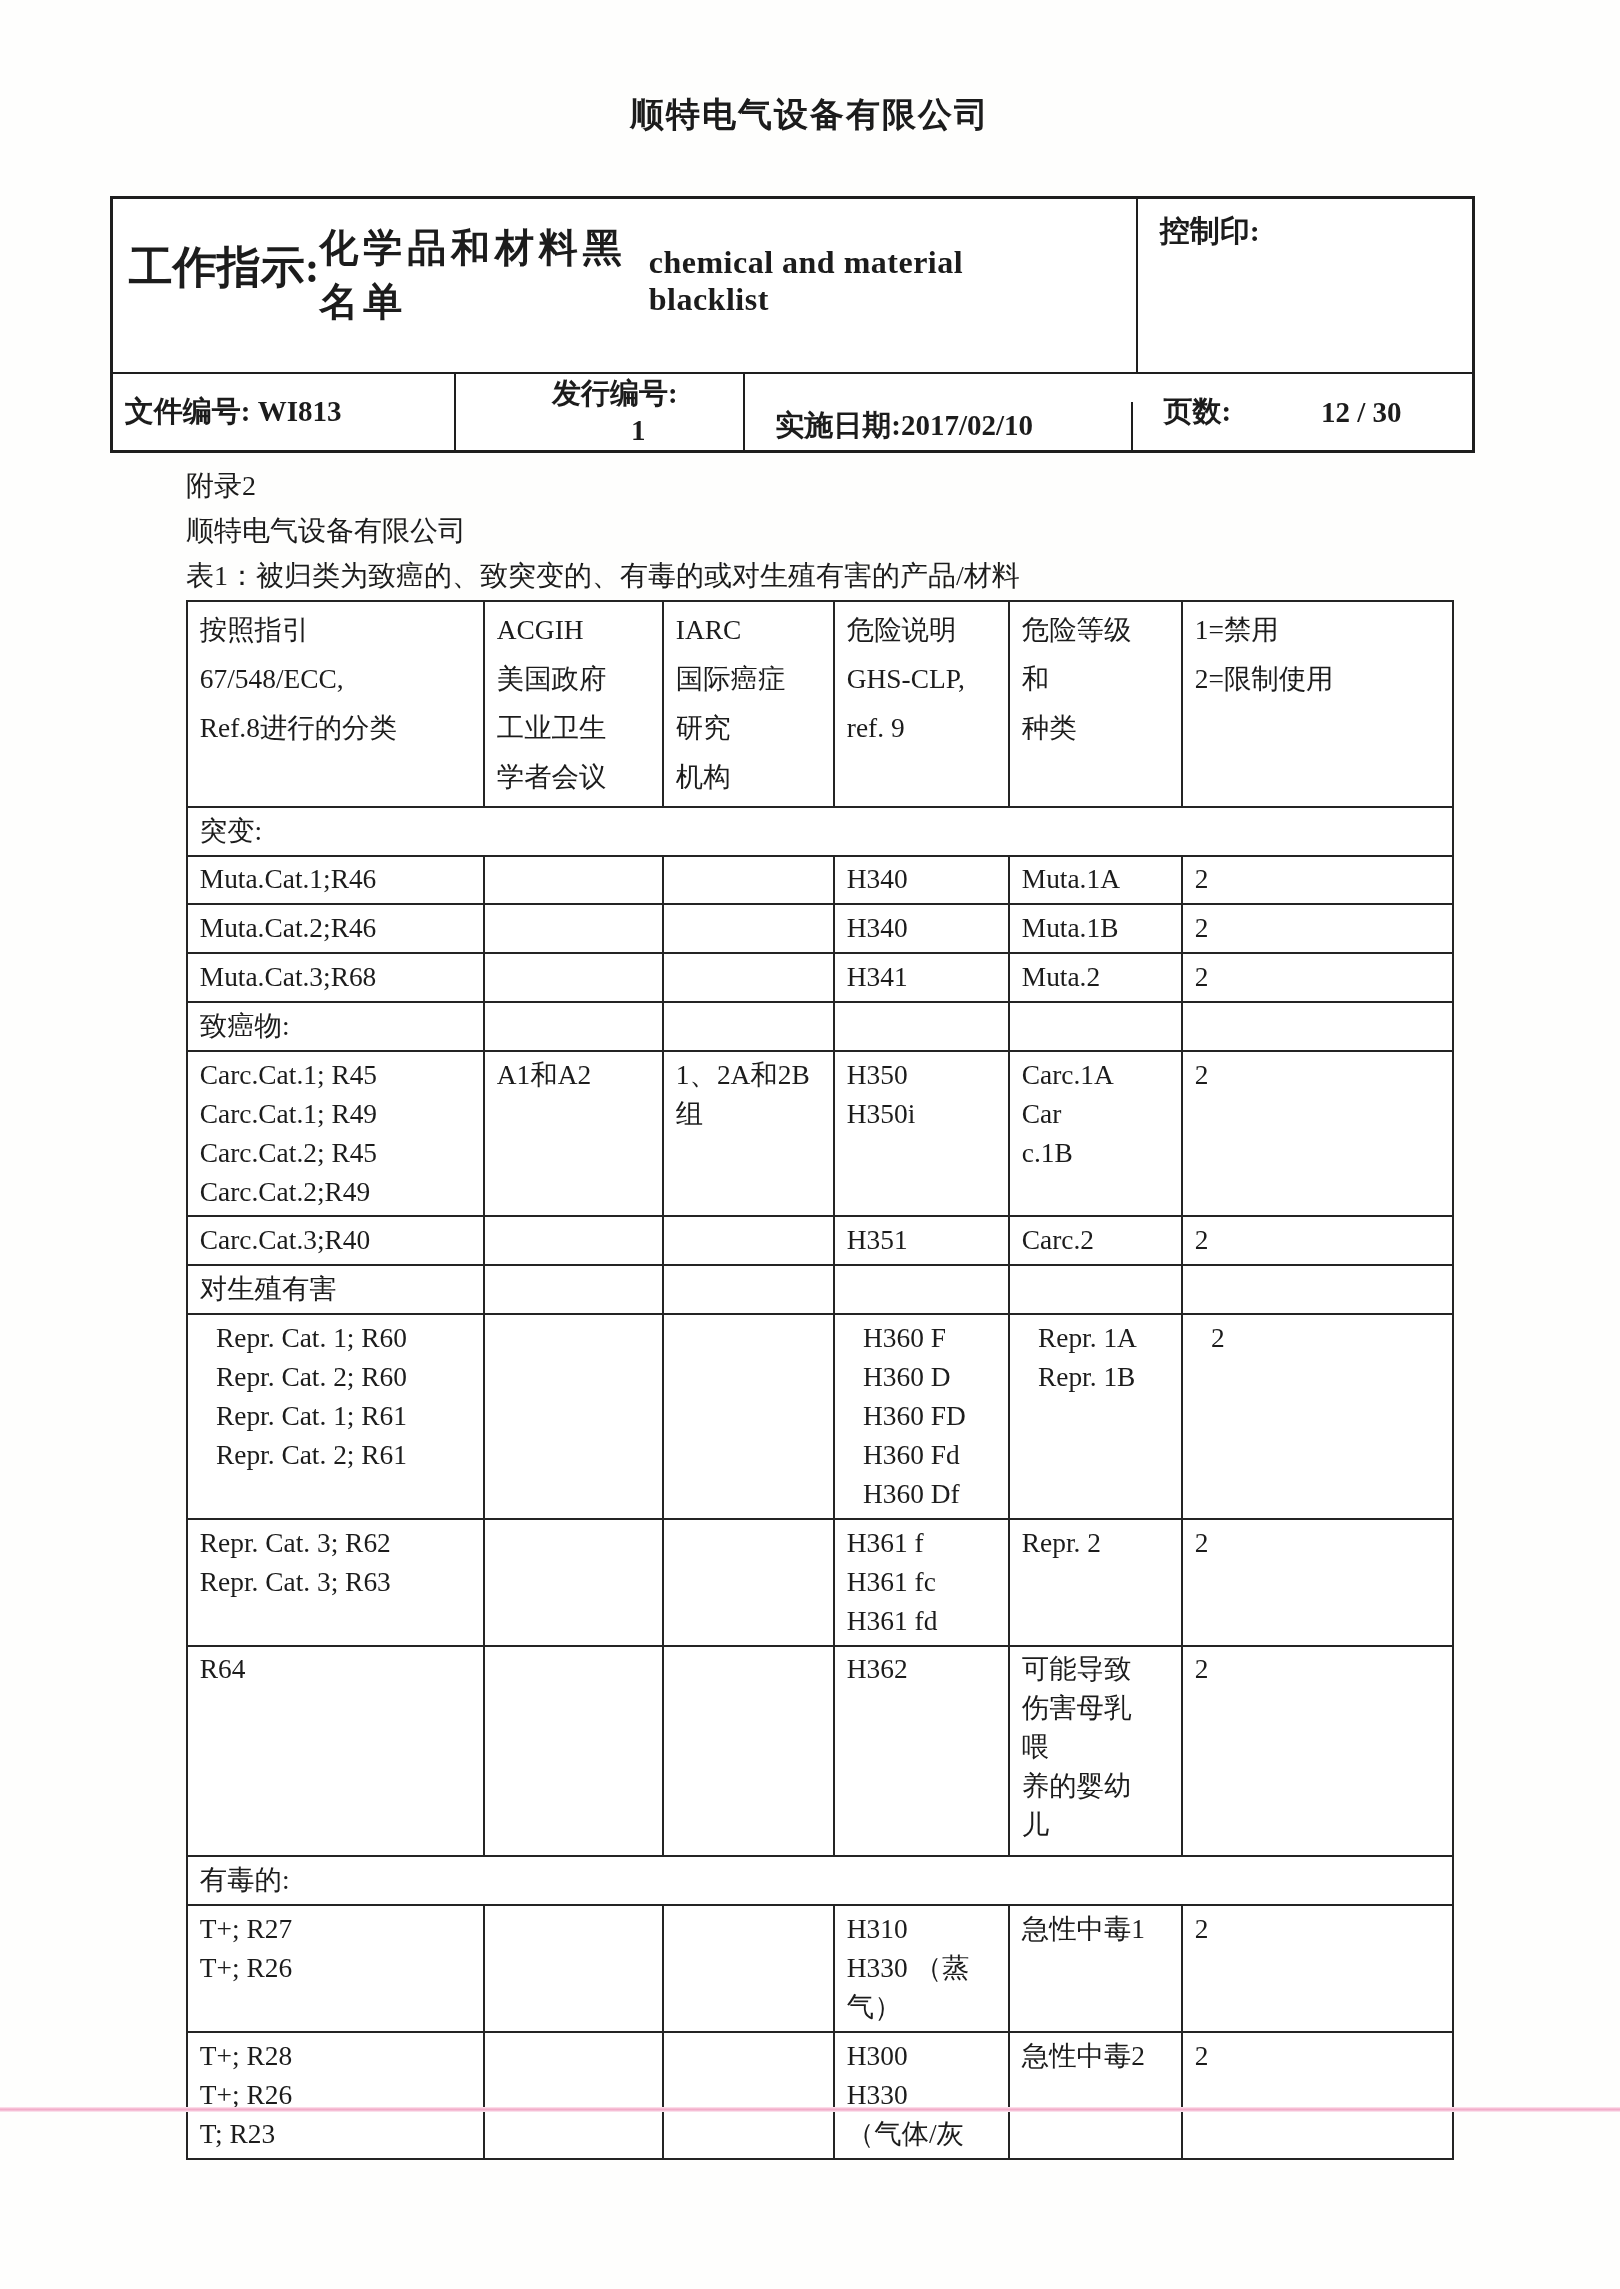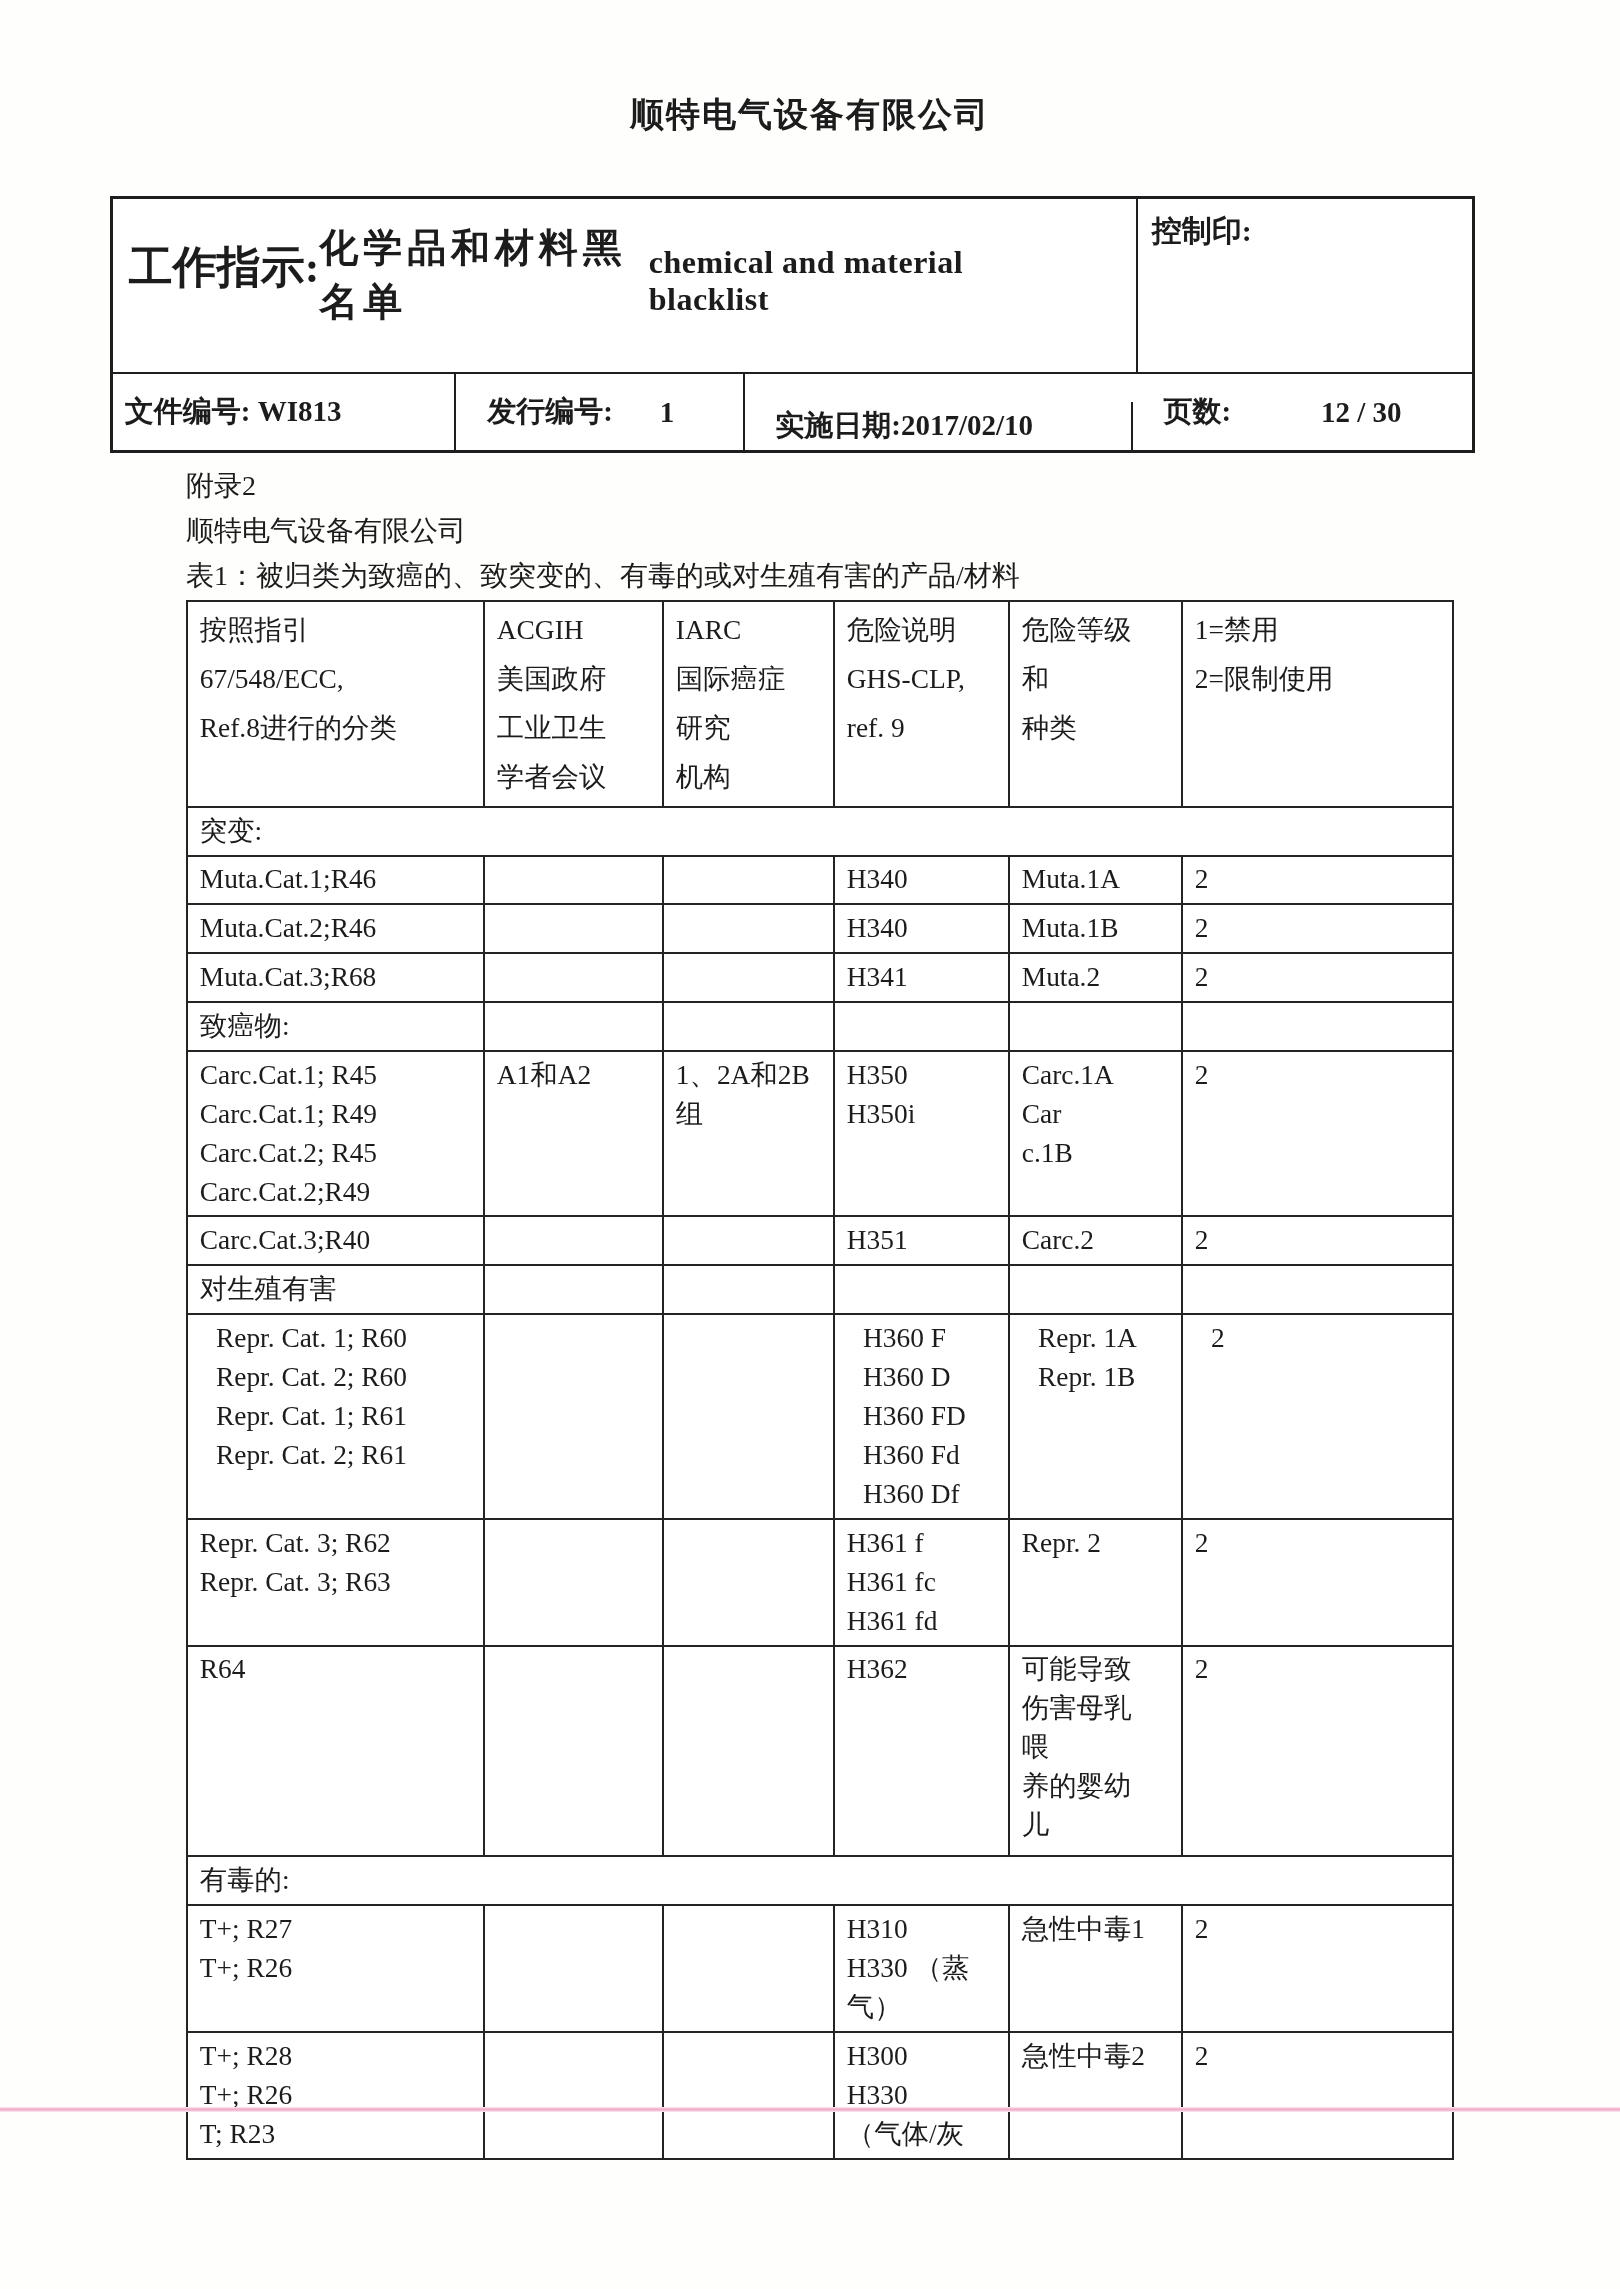--- a/index.html
+++ b/index.html
@@ -11,38 +11,38 @@
   }
   .company-title{
     position:absolute;top:92px;left:0;width:1620px;
     text-align:center;font-size:34px;font-weight:bold;letter-spacing:2px;
   }
   
   .header-box{
     position:absolute;left:110px;top:196px;width:1365px;
     border:3.9px solid #1e1e1e;box-sizing:border-box;background:#fff;
   }
-  .hb-row1{display:flex;height:173px;}
+  .hb-row1{display:flex;height:173px;gap:8px;}
   .hb-main{
     width:1025px;border-right:2.9px solid #1e1e1e;box-sizing:border-box;
     display:flex;align-items:flex-start;
   }
   .hb-instruction{font-size:44px;font-weight:bold;margin:39px 0 0 15.7px;white-space:nowrap;}
   .hb-titles{flex:1;display:flex;flex-direction:row;align-items:center;padding:21.6px 118px 0 0;}
   .hb-title-cn{font-size:39px;font-weight:bold;letter-spacing:4.9px;}
   .hb-title-en{font-size:32px;font-weight:bold;margin-top:13.7px;letter-spacing:0.5px;}
   .hb-seal{flex:1;padding:11.8px 0 0 13.7px;font-size:30px;font-weight:bold;}
   .hb-row2{display:flex;height:76px;border-top:2.9px solid #1e1e1e;gap:19px;}
   .hb-cell{
     display:flex;align-items:center;box-sizing:border-box;
     border-right:2.9px solid #1e1e1e;padding-left:11.8px;
     font-size:29px;font-weight:bold;white-space:nowrap;
   }
   .hb-c1{width:360px;}
-  .hb-c2{width:282px;}
+  .hb-c2{width:282px;flex-direction:column;}
   .hb-c3{width:387px;margin-top:28px;}
   .hb-c4{width:336px;border-right:none;}
   .gap-sm{margin-left:47px;}
   .gap-lg{margin-left:90px;}
   
   .intro{position:absolute;left:186px;top:463px;font-size:28px;line-height:45px;}
   
   table.t-main{
     position:absolute;left:186px;top:600px;
     border-collapse:collapse;table-layout:fixed;width:1266px;

